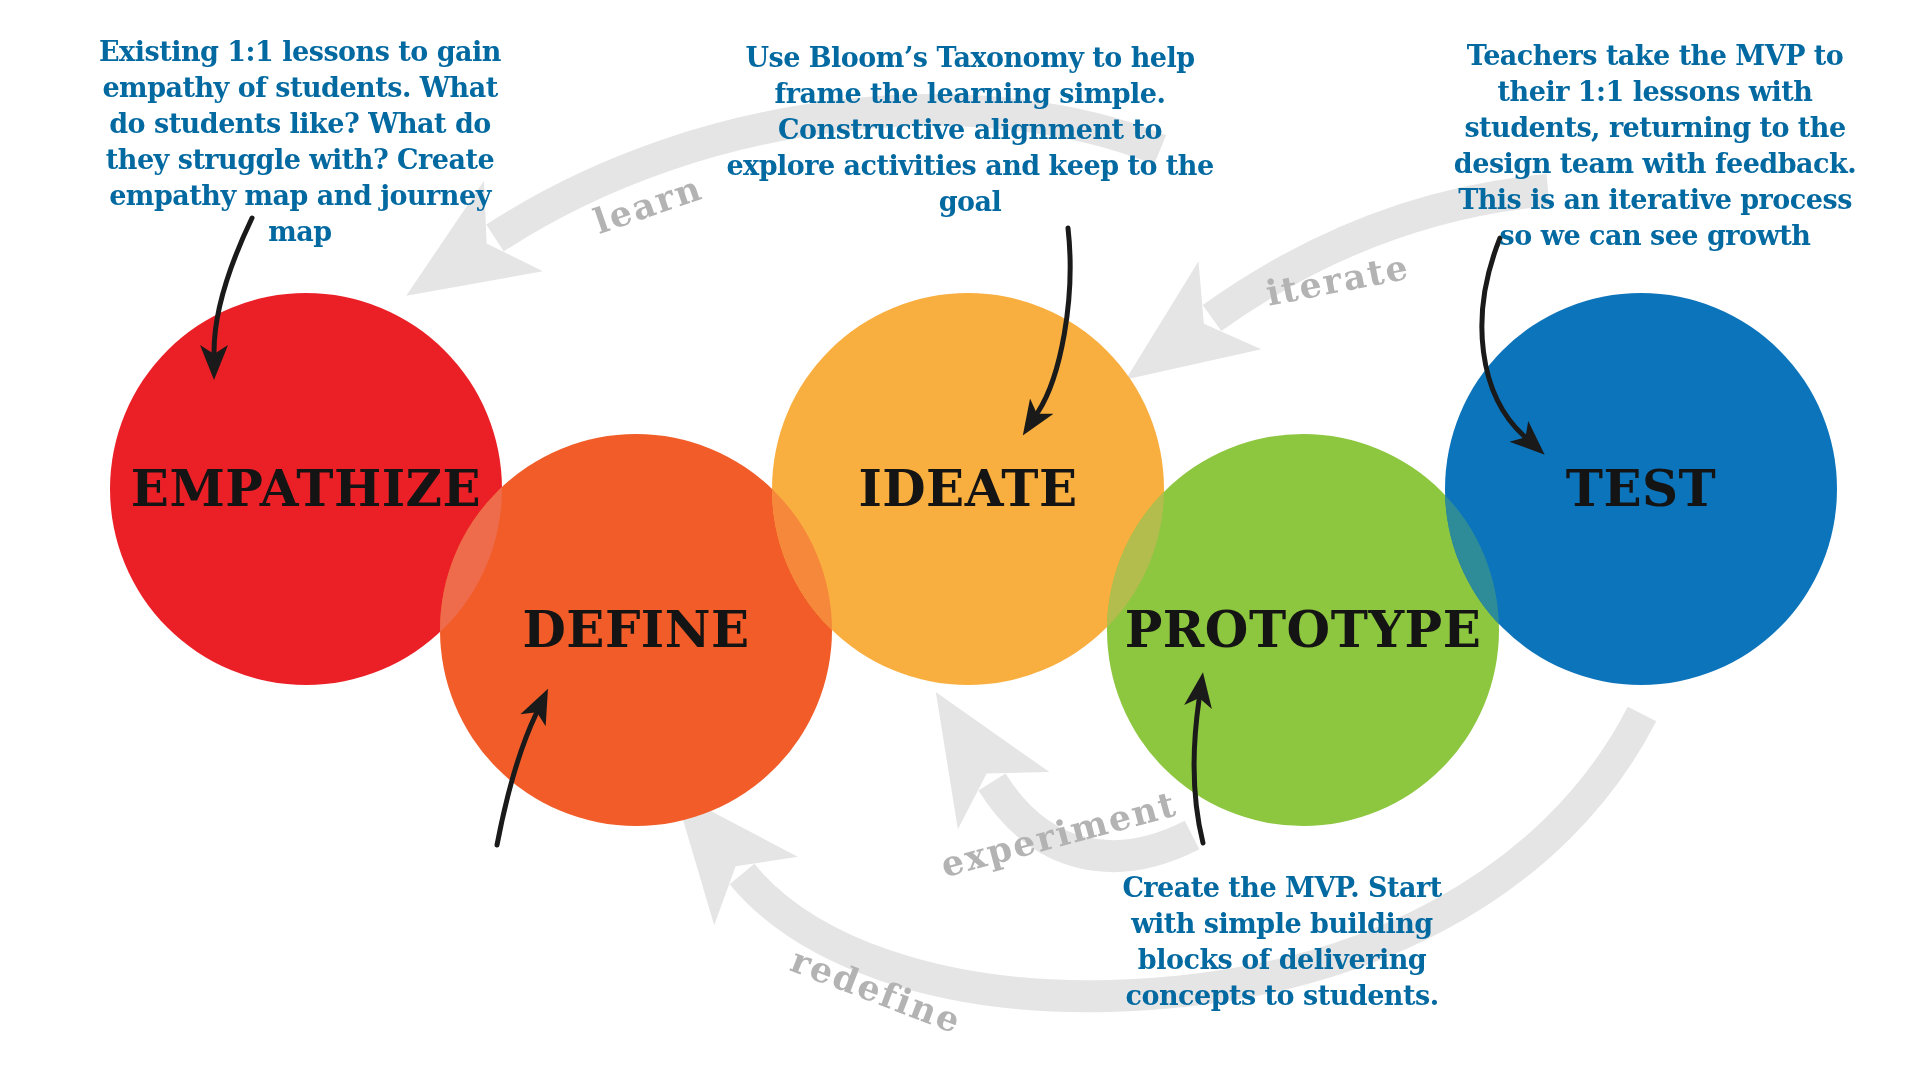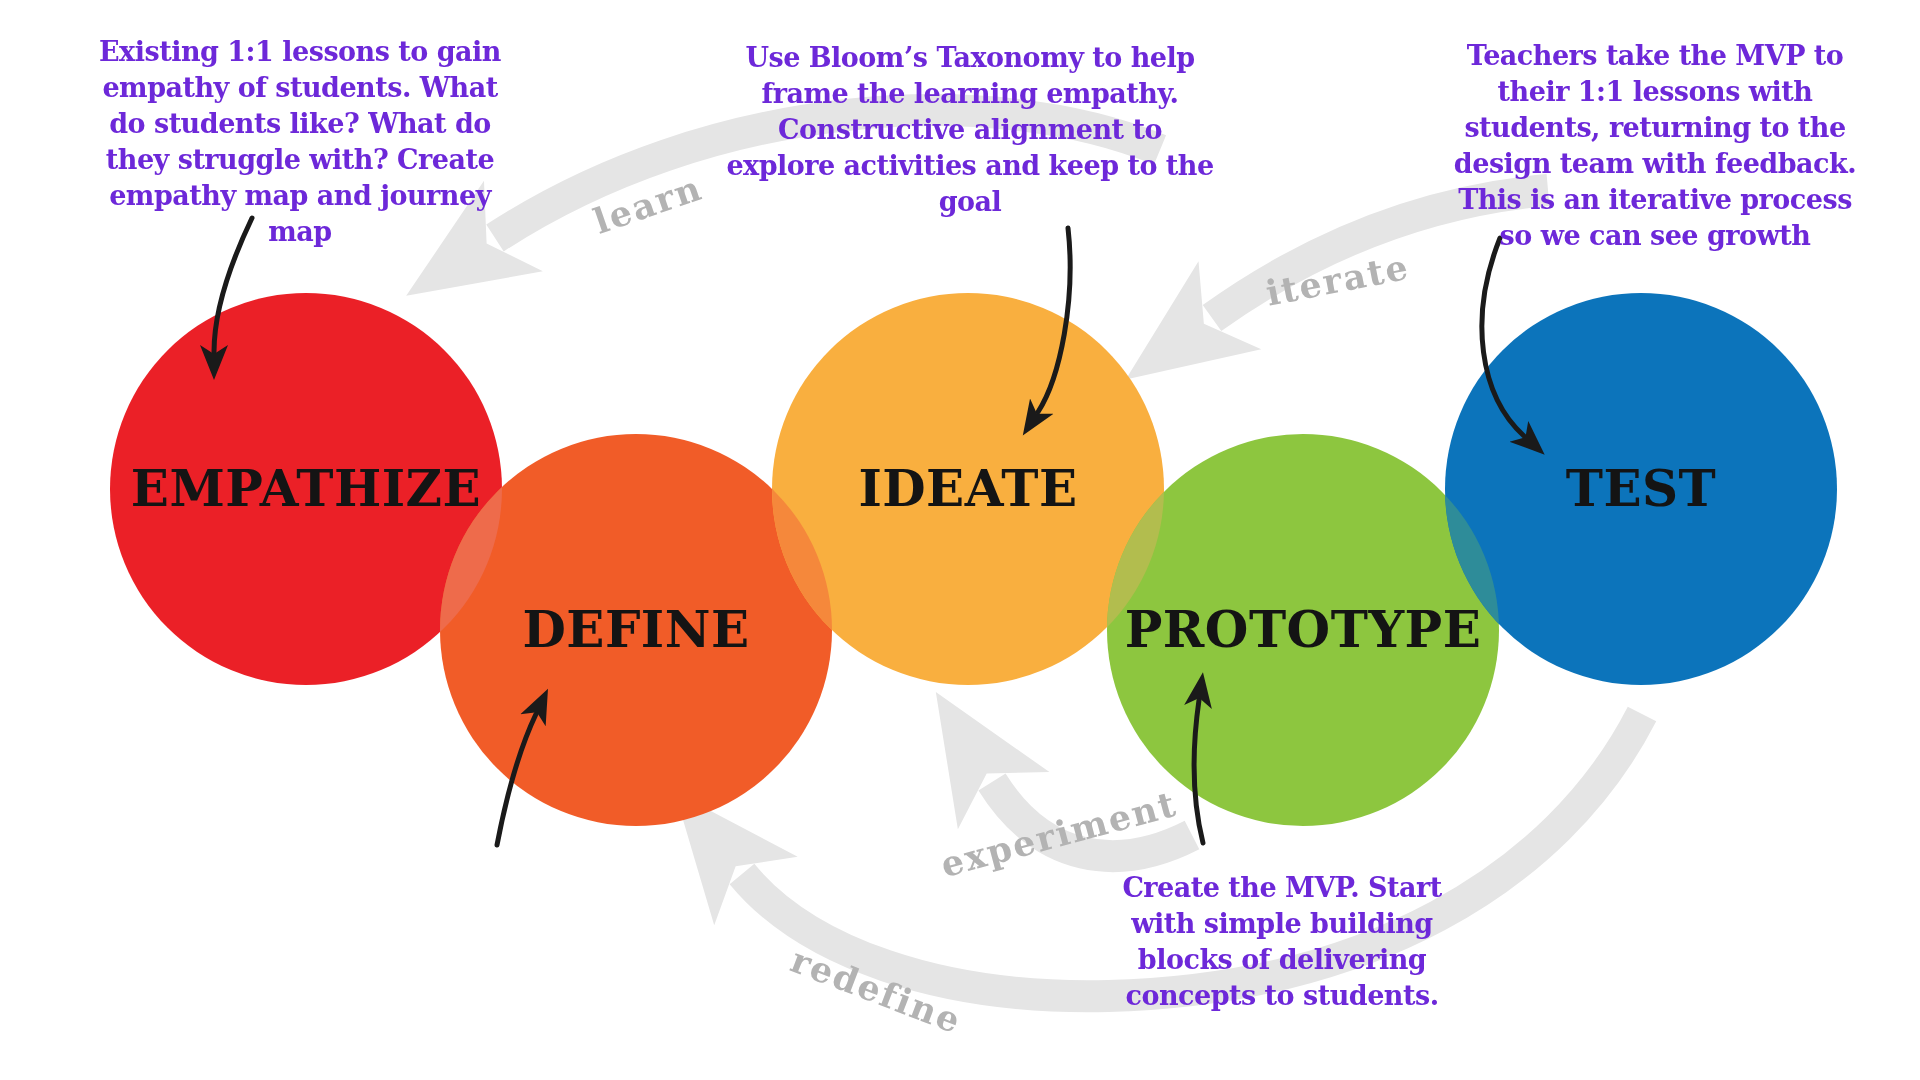--- a/index.html
+++ b/index.html
@@ -22,21 +22,21 @@
     left: 0;
     top: 0;
   }
   .annotation {
     position: absolute;
     white-space: pre-line;
     text-align: center;
     font-weight: bold;
     font-size: 27px;
     line-height: 36px;
-    color: #6d28d9;
+    color: #0369a1;
     letter-spacing: -0.5px;
     transform: translateX(-50%);
     width: 560px;
   }
   .circle-label {
     font-weight: bold;
     font-size: 50px;
     letter-spacing: 0.5px;
   }
   .flow-label {
@@ -119,21 +119,21 @@
   </svg>
 
   <div class="annotation" style="left:300px; top:34px;">Existing 1:1 lessons to gain
 empathy of students. What
 do students like? What do
 they struggle with? Create
 empathy map and journey
 map</div>
 
   <div class="annotation" style="left:970px; top:40px;">Use Bloom’s Taxonomy to help
-frame the learning empathy.
+frame the learning simple.
 Constructive alignment to
 explore activities and keep to the
 goal</div>
 
   <div class="annotation" style="left:1655px; top:38px;">Teachers take the MVP to
 their 1:1 lessons with
 students, returning to the
 design team with feedback.
 This is an iterative process
 so we can see growth</div>

